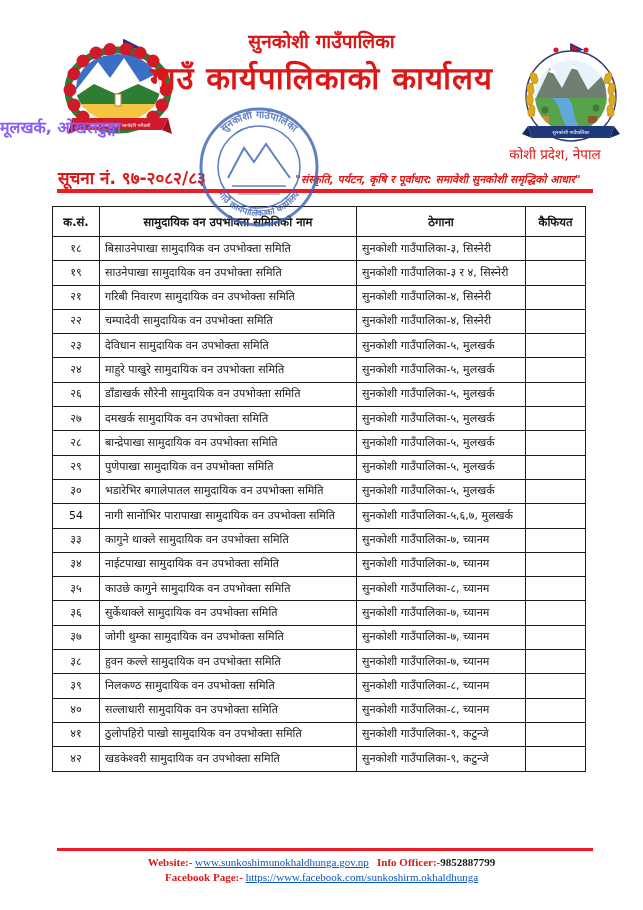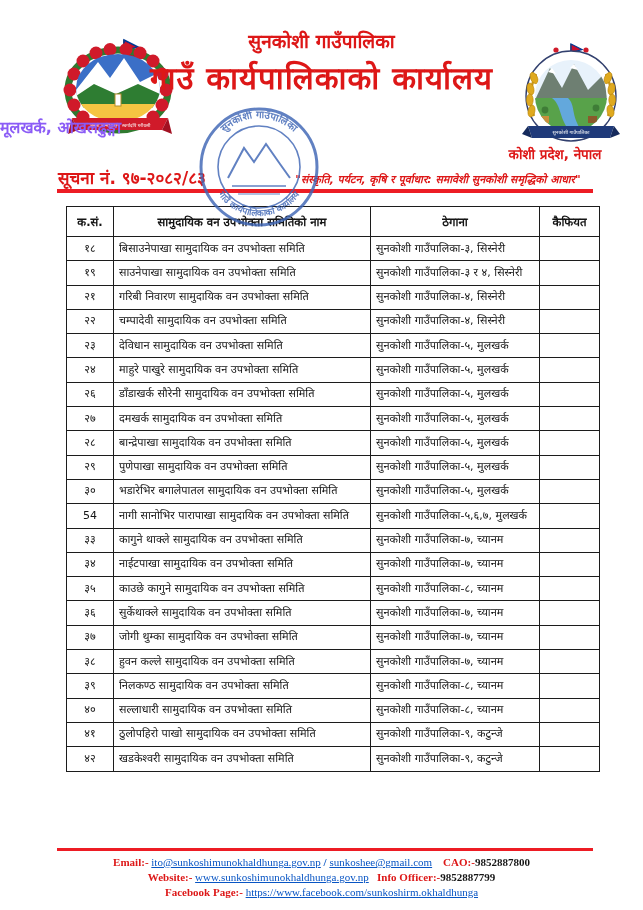--- a/index.html
+++ b/index.html
@@ -10,34 +10,34 @@
     background:#ffffff; overflow:hidden;
   }
   
   .title-muni   { position:absolute; top:28px;  left:0; width:100%; text-align:center;
                   font-size:19px; font-weight:bold; color:#dd1717; }
   .title-office { position:absolute; top:56px;  left:0; width:100%; text-align:center;
                   font-size:31px; font-weight:bold; color:#dd1717; letter-spacing:1px; }
   .title-addr   { position:absolute; top:116px; left:0; width:100%; text-align:left;
                   font-size:16px; font-weight:bold; color:#8b5cf6; }
   .province     { position:absolute; top:145px; left:470px; width:170px; text-align:center;
-                  font-size:13.5px; font-weight:bold; color:#dd1717; }
+                  font-size:13.5px; font-weight:normal; color:#dd1717; }
   .notice-no    { position:absolute; top:166px; left:58px;
                   font-size:17px; font-weight:bold; color:#dd1717; }
   .slogan       { position:absolute; top:171px; left:282px; width:312px; text-align:center;
                   font-size:10.8px; font-weight:bold; font-style:italic; color:#dd1717; }
   .red-rule-top { position:absolute; top:189px; left:57px; width:536px; height:4px;
                   background:#ed1c24; }
   .logo-left  { position:absolute; top:38px; left:58px;  width:124px; height:100px; }
   .logo-right { position:absolute; top:42px; left:512px; width:118px; height:104px; }
   .stamp      { position:absolute; top:104px; left:196px; width:126px; height:126px;
                 opacity:.82; z-index:6; pointer-events:none; }
   
   table.committees {
-    position:absolute; top:206px; left:66px; width:533px;
+    position:absolute; top:206px; left:52px; width:533px;
     border-collapse:collapse; table-layout:fixed;
     font-size:11px; color:#141414;
   }
   table.committees th, table.committees td { border:1px solid #1c1c1c; }
   table.committees th { font-size:11.5px; font-weight:bold; padding:7px 2px; text-align:center; }
   table.committees td { padding:4.5px 5px; line-height:1.3; vertical-align:middle; }
   td.col-sn     { text-align:center; }
   td.col-name   { text-align:left; }
   td.col-address{ text-align:left; }
   col.c-sn { width:47px; } col.c-name { width:257px; }
@@ -328,27 +328,20 @@
           <td class="col-name">खडकेश्वरी सामुदायिक वन उपभोक्ता समिति</td>
           <td class="col-address">सुनकोशी गाउँपालिका-९, कटुन्जे</td>
           <td class="col-remark"></td>
         </tr>
       </tbody>
   </table>
 
   <div class="red-rule-bottom"></div>
   <div class="footer">
     <div>
-      <span class="lbl">Email:-</span>
-      <a href="#">ito@sunkoshimunokhaldhunga.gov.np</a>
-      <span class="sep">/</span>
-      <a href="#">sunkoshee@gmail.com</a>&nbsp;&nbsp;&nbsp;
-      <span class="lbl">CAO:-</span><span class="phone">9852887800</span>
-    </div>
-    <div>
       <span class="lbl">Website:-</span>
       <a href="#">www.sunkoshimunokhaldhunga.gov.np</a>&nbsp;&nbsp;
       <span class="lbl">Info Officer:-</span><span class="phone">9852887799</span>
     </div>
     <div>
       <span class="lbl">Facebook Page:-</span>
       <a href="#">https://www.facebook.com/sunkoshirm.okhaldhunga</a>
     </div>
   </div>
 

